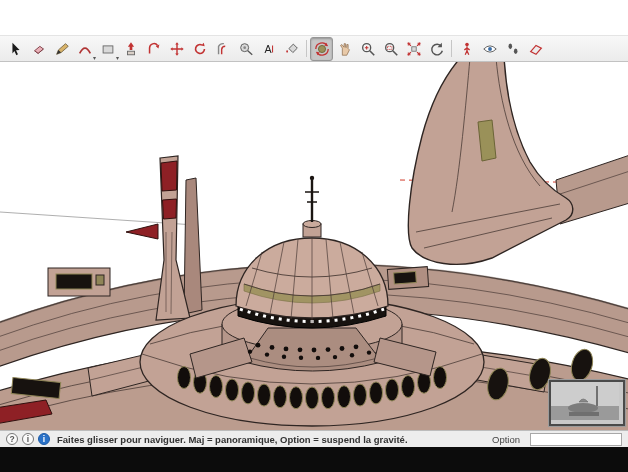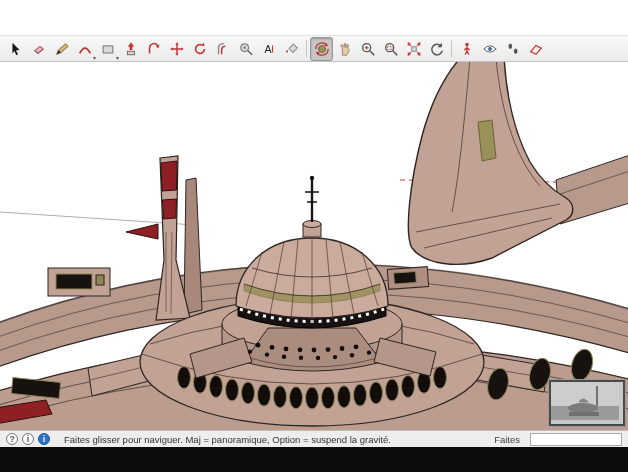--- a/index.html
+++ b/index.html
@@ -9,21 +9,21 @@
   .tool{width:21px;height:22px;display:flex;align-items:center;justify-content:center;position:relative;border:1px solid transparent;border-radius:3px;flex:none;}
   .tool svg{display:block;}
   .tool.active{background:#c7c7c7;border:1px solid #969696;box-shadow:inset 0 1px 2px rgba(0,0,0,.25);}
   .sep{width:1px;height:17px;background:#c6c6c6;margin:0 3px;flex:none;}
   .caret{position:absolute;right:-1px;bottom:-1px;font-size:6px;color:#555;line-height:6px;}
   .viewport{position:absolute;top:62px;left:0;width:628px;height:368px;background:#fff;}
   .thumb{position:absolute;right:3px;bottom:4px;width:72px;height:42px;border:2px solid #4a4a4a;outline:1px solid #9b9b9b;background:#c9c9c9;overflow:hidden;}
   .statusbar{position:absolute;top:430px;left:0;width:100%;height:17px;background:#ededed;border-top:1px solid #bcbcbc;box-sizing:border-box;display:flex;align-items:center;padding:0 6px;gap:4px;font-size:9.5px;color:#333;}
   .sicon{width:12px;height:12px;border-radius:50%;border:1px solid #777;color:#555;font-size:8.5px;font-weight:bold;display:flex;align-items:center;justify-content:center;box-sizing:border-box;flex:none;background:#fafafa;}
   .sicon.geo{background:#2a72c8;border-color:#1d5ba6;color:#fff;}
-  .hint{margin-left:10px;white-space:nowrap;}
+  .hint{margin-left:3px;white-space:nowrap;font-weight:bold;}
   .spacer{flex:1;}
   .mes-label{color:#444;flex:none;}
   .mes-input{width:92px;height:13px;border:1px solid #a8a8a8;background:#fff;font-size:9px;margin-left:6px;box-sizing:border-box;flex:none;}
   .bottomstrip{position:absolute;top:447px;left:0;width:100%;height:25px;background:#0c0c0c;}
 </style>
 </head>
 <body>
 
 <div class="app">
 
@@ -348,19 +348,19 @@
       </svg>
     </div>
   </div>
 
   <div class="statusbar">
     <span class="sicon">?</span>
     <span class="sicon">i</span>
     <span class="sicon geo">i</span>
     <span class="hint">Faites glisser pour naviguer. Maj = panoramique, Option = suspend la gravité.</span>
     <span class="spacer"></span>
-    <span class="mes-label">Faites</span>
+    <span class="mes-label">Option</span>
     <input class="mes-input" type="text" value="" style="">
   </div>
 
   <div class="bottomstrip"></div>
 
 </div>
 
 </body></html>

